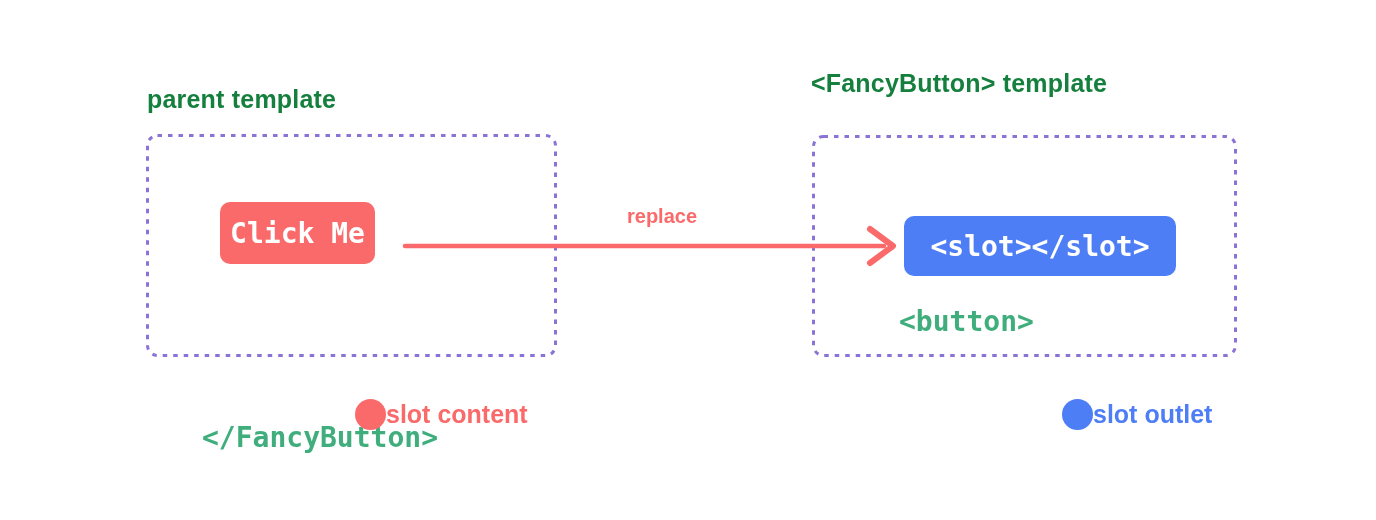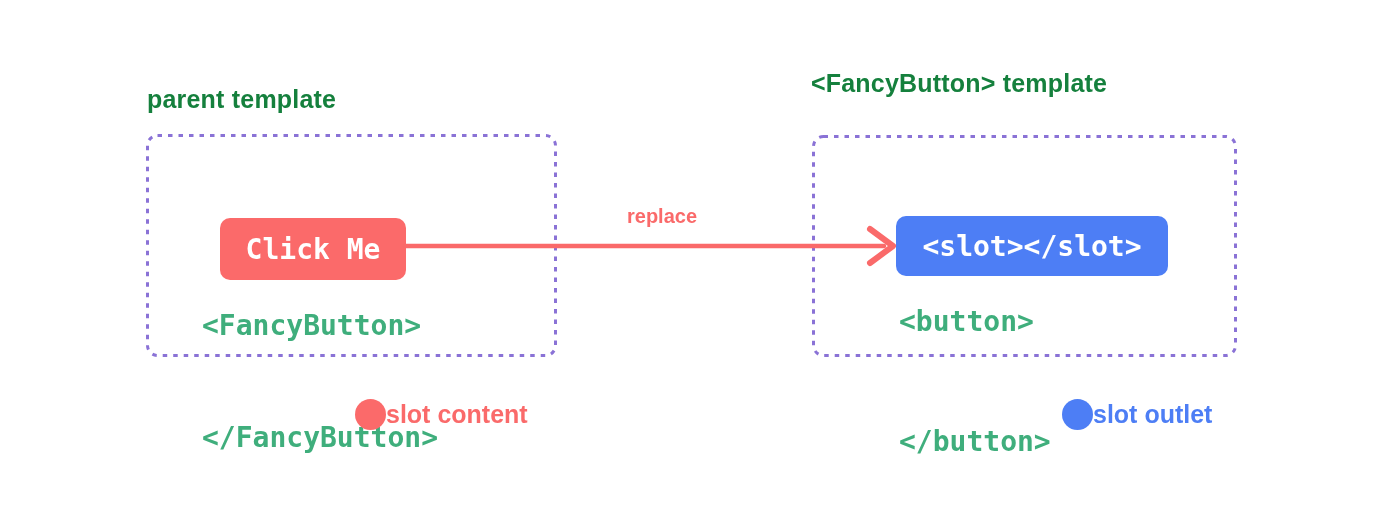--- a/index.html
+++ b/index.html
@@ -22,21 +22,21 @@
   .chip {
     position:absolute; display:flex; align-items:center; justify-content:center;
     border-radius:10px;
   }
   .chip .chip-label {
     position:static; color:#ffffff;
     font-family:"DejaVu Sans Mono", monospace; font-weight:bold; font-size:28px;
     white-space:pre;
   }
   .chip-red  { background:#fb6a6a; }
-  .chip-blue { background:#4d7ef5; }
+  .chip-blue { background:#4d7ef5;margin-left:8px; }
   .arrow-svg { position:absolute; left:0; top:0; pointer-events:none; }
   .arrow-label {
     position:absolute; left:627px; top:201px;
     color:#fa6a6a; font-size:20px; font-weight:bold; line-height:30px;
   }
   .legend-item { position:absolute; display:flex; align-items:center; }
   .legend-dot { width:31px; height:31px; border-radius:50%; flex:0 0 auto; }
   .legend-dot-red  { background:#fb6a6a; }
   .legend-dot-blue { background:#4d7ef5; }
   .legend-label { font-size:25px; font-weight:bold; line-height:31px; white-space:pre; }
@@ -47,38 +47,36 @@
 <body>
 
 <div class="canvas">
 
   <div class="panel-title" style="left:147px; top:84px;">parent template</div>
 
   <div class="panel" style="left:146px; top:134px; width:411px; height:223px;">
     <svg class="dashed-rect" width="411" height="223">
       <rect x="1.5" y="1.5" width="408" height="220" rx="10" ry="10" fill="none" stroke="#8a72d6" stroke-width="3" stroke-dasharray="4.5 6"></rect>
     </svg>
-    <div class="code" style="left:56px; top:177px;">&lt;FancyButton&gt;</div>
-    <div class="chip chip-red" style="left:74px; top:84px; width:186px; height:62px;">
+    <div class="chip chip-red" style="left:74px; top:68px; width:155px; height:62px;">
       <span class="chip-label">Click Me</span>
     </div>
     <div class="code" style="left:56px; top:289px;">&lt;/FancyButton&gt;</div>
   </div>
 
   <div class="panel-title" style="left:811px; top:68px;">&lt;FancyButton&gt; template</div>
 
   <div class="panel" style="left:812px; top:135px; width:425px; height:222px;">
     <svg class="dashed-rect" width="425" height="222">
       <rect x="1.5" y="1.5" width="422" height="219" rx="10" ry="10" fill="none" stroke="#8a72d6" stroke-width="3" stroke-dasharray="4.5 6"></rect>
     </svg>
     <div class="code" style="left:87px; top:172px;text-align:center;">&lt;button&gt;</div>
     <div class="chip chip-blue" style="left:84px; top:81px; width:272px; height:60px;">
       <span class="chip-label">&lt;slot&gt;&lt;/slot&gt;</span>
     </div>
-    <div class="code" style="left:87px; top:292px;">&lt;/button&gt;</div>
   </div>
 
   <svg class="arrow-svg" width="1376" height="520">
     <line x1="405" y1="246" x2="884" y2="246" stroke="#fa6a6a" stroke-width="4.5" stroke-linecap="round"></line>
     <polyline points="870,229 893,246 870,263" fill="none" stroke="#fa6a6a" stroke-width="6" stroke-linecap="round" stroke-linejoin="round"></polyline>
   </svg>
   <div class="arrow-label">replace</div>
 
   <div class="legend-item" style="left:355px; top:399px;">
     <span class="legend-dot legend-dot-red"></span>

